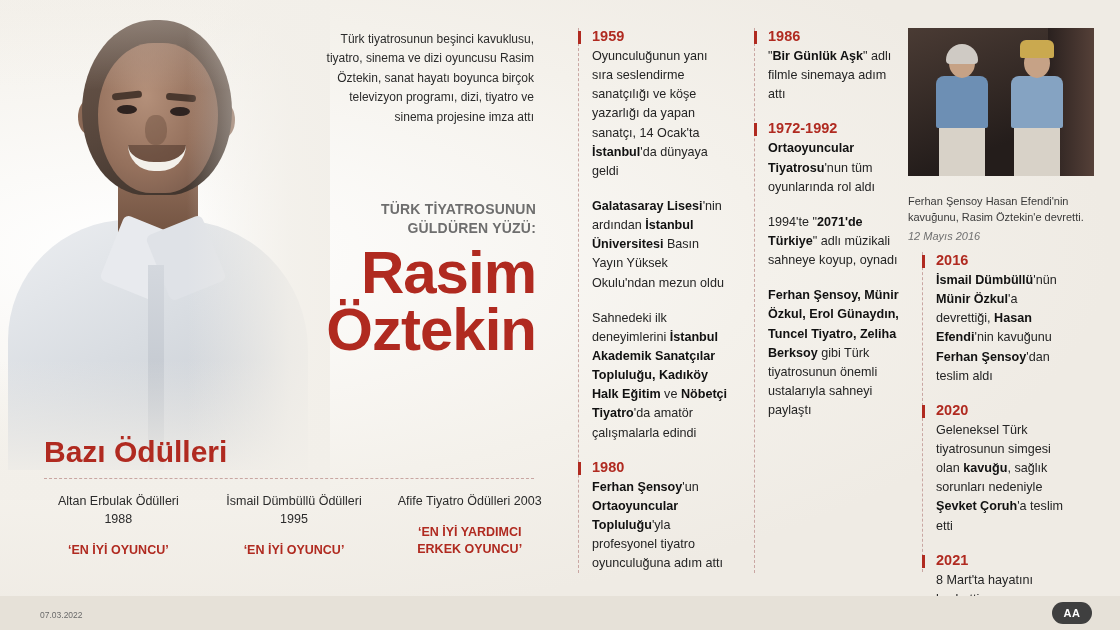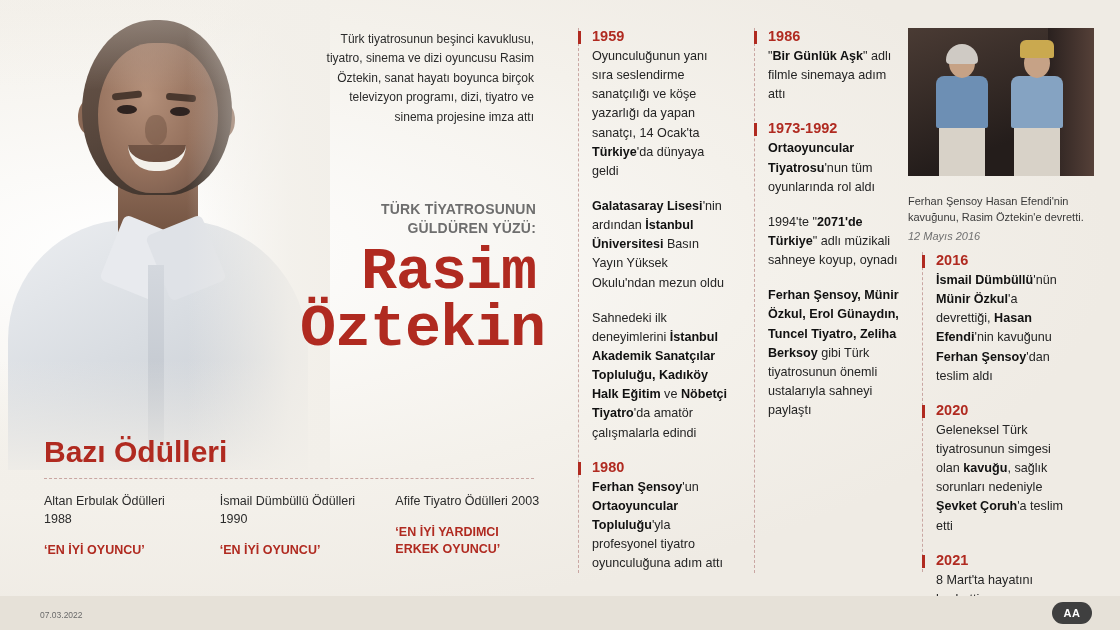--- a/index.html
+++ b/index.html
@@ -96,39 +96,39 @@
   
   .title-block {
     position: absolute; left: 300px; top: 200px; width: 236px; text-align: right;
   }
   .kicker {
     font-size: 14px; font-weight: bold; color: #6e6e6e; letter-spacing: .2px;
     line-height: 1.35; text-transform: uppercase;
   }
   .maintitle {
     margin-top: 6px;
-    font-family: Liberation Mono, monospace;
+    font-family: Liberation Sans, sans-serif;
     font-weight: bold;
     font-size: 60px; line-height: .95; color: #b02a20;
     letter-spacing: -1px;
   }
 
   
   .awards-title {
     position: absolute; left: 44px; top: 435px;
     font-family: Liberation Sans, sans-serif;
     font-size: 30px; color: #b02a20; font-weight: bold;
   }
   .awards-rule {
     position: absolute; left: 44px; top: 478px; width: 490px;
     border-top: 1px dashed #c9a6a2;
   }
   .awards {
     position: absolute; left: 44px; top: 492px; width: 500px;
-    display: flex; gap: 27px;
+    display: flex; gap: 27px; text-align: center;
   }
   .award { width: 150px; }
   .award .name {
     font-size: 12.5px; line-height: 1.45; color: #2b2b2b;
   }
   .award .prize {
     margin-top: 14px; font-size: 12.5px; font-weight: bold; color: #b02a20;
     line-height: 1.35;
   }
 
@@ -226,35 +226,35 @@
   </div>
 
   <div class="awards-title">Bazı Ödülleri</div>
   <div class="awards-rule"></div>
   <div class="awards">
     <div class="award">
       <div class="name">Altan Erbulak Ödülleri 1988</div>
       <div class="prize">‘EN İYİ OYUNCU’</div>
     </div>
     <div class="award">
-      <div class="name">İsmail Dümbüllü Ödülleri 1990</div>
+      <div class="name">İsmail Dümbüllü Ödülleri 1995</div>
       <div class="prize">‘EN İYİ OYUNCU’</div>
     </div>
     <div class="award">
       <div class="name">Afife Tiyatro Ödülleri 2003</div>
       <div class="prize">‘EN İYİ YARDIMCI ERKEK OYUNCU’</div>
     </div>
   </div>
 
   <div class="col" id="col1" style="height: 545px;">
     <div class="rail"></div>
     <div class="col-inner">
         <div class="entry">
           <div class="year">1959</div>
-          <p>Oyunculuğunun yanı sıra seslendirme sanatçılığı ve köşe yazarlığı da yapan sanatçı, 14 Ocak'ta <b>Türkiye</b>'da dünyaya geldi</p>
+          <p>Oyunculuğunun yanı sıra seslendirme sanatçılığı ve köşe yazarlığı da yapan sanatçı, 14 Ocak'ta <b>İstanbul</b>'da dünyaya geldi</p>
         </div>
         <div class="entry">
           <p><b>Galatasaray Lisesi</b>'nin ardından <b>İstanbul Üniversitesi</b> Basın Yayın Yüksek Okulu'ndan mezun oldu</p>
         </div>
         <div class="entry">
           <p>Sahnedeki ilk deneyimlerini <b>İstanbul Akademik Sanatçılar Topluluğu, Kadıköy Halk Eğitim</b> ve <b>Nöbetçi Tiyatro</b>'da amatör çalışmalarla edindi</p>
         </div>
         <div class="entry">
           <div class="year">1980</div>
           <p><b>Ferhan Şensoy</b>'un <b>Ortaoyuncular Topluluğu</b>'yla profesyonel tiyatro oyunculuğuna adım attı</p>
@@ -263,21 +263,21 @@
   </div>
 
   <div class="col" id="col2" style="height: 545px;">
     <div class="rail"></div>
     <div class="col-inner">
         <div class="entry">
           <div class="year">1986</div>
           <p>"<b>Bir Günlük Aşk</b>" adlı filmle sinemaya adım attı</p>
         </div>
         <div class="entry">
-          <div class="year">1973-1992</div>
+          <div class="year">1972-1992</div>
           <p><b>Ortaoyuncular Tiyatrosu</b>'nun tüm oyunlarında rol aldı</p>
         </div>
         <div class="entry">
           <p>1994'te "<b>2071'de Türkiye</b>" adlı müzikali sahneye koyup, oynadı</p>
         </div>
         <div class="entry">
           <p><b>Ferhan Şensoy, Münir Özkul, Erol Günaydın, Tuncel Tiyatro, Zeliha Berksoy</b> gibi Türk tiyatrosunun önemli ustalarıyla sahneyi paylaştı</p>
         </div>
       </div>
   </div>

